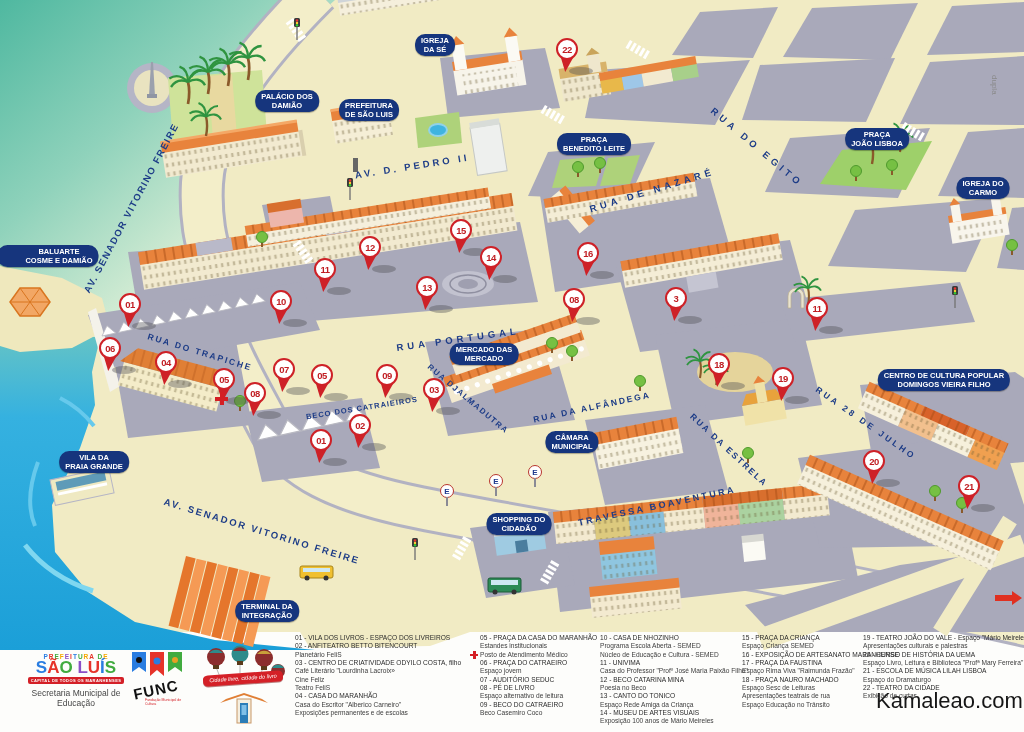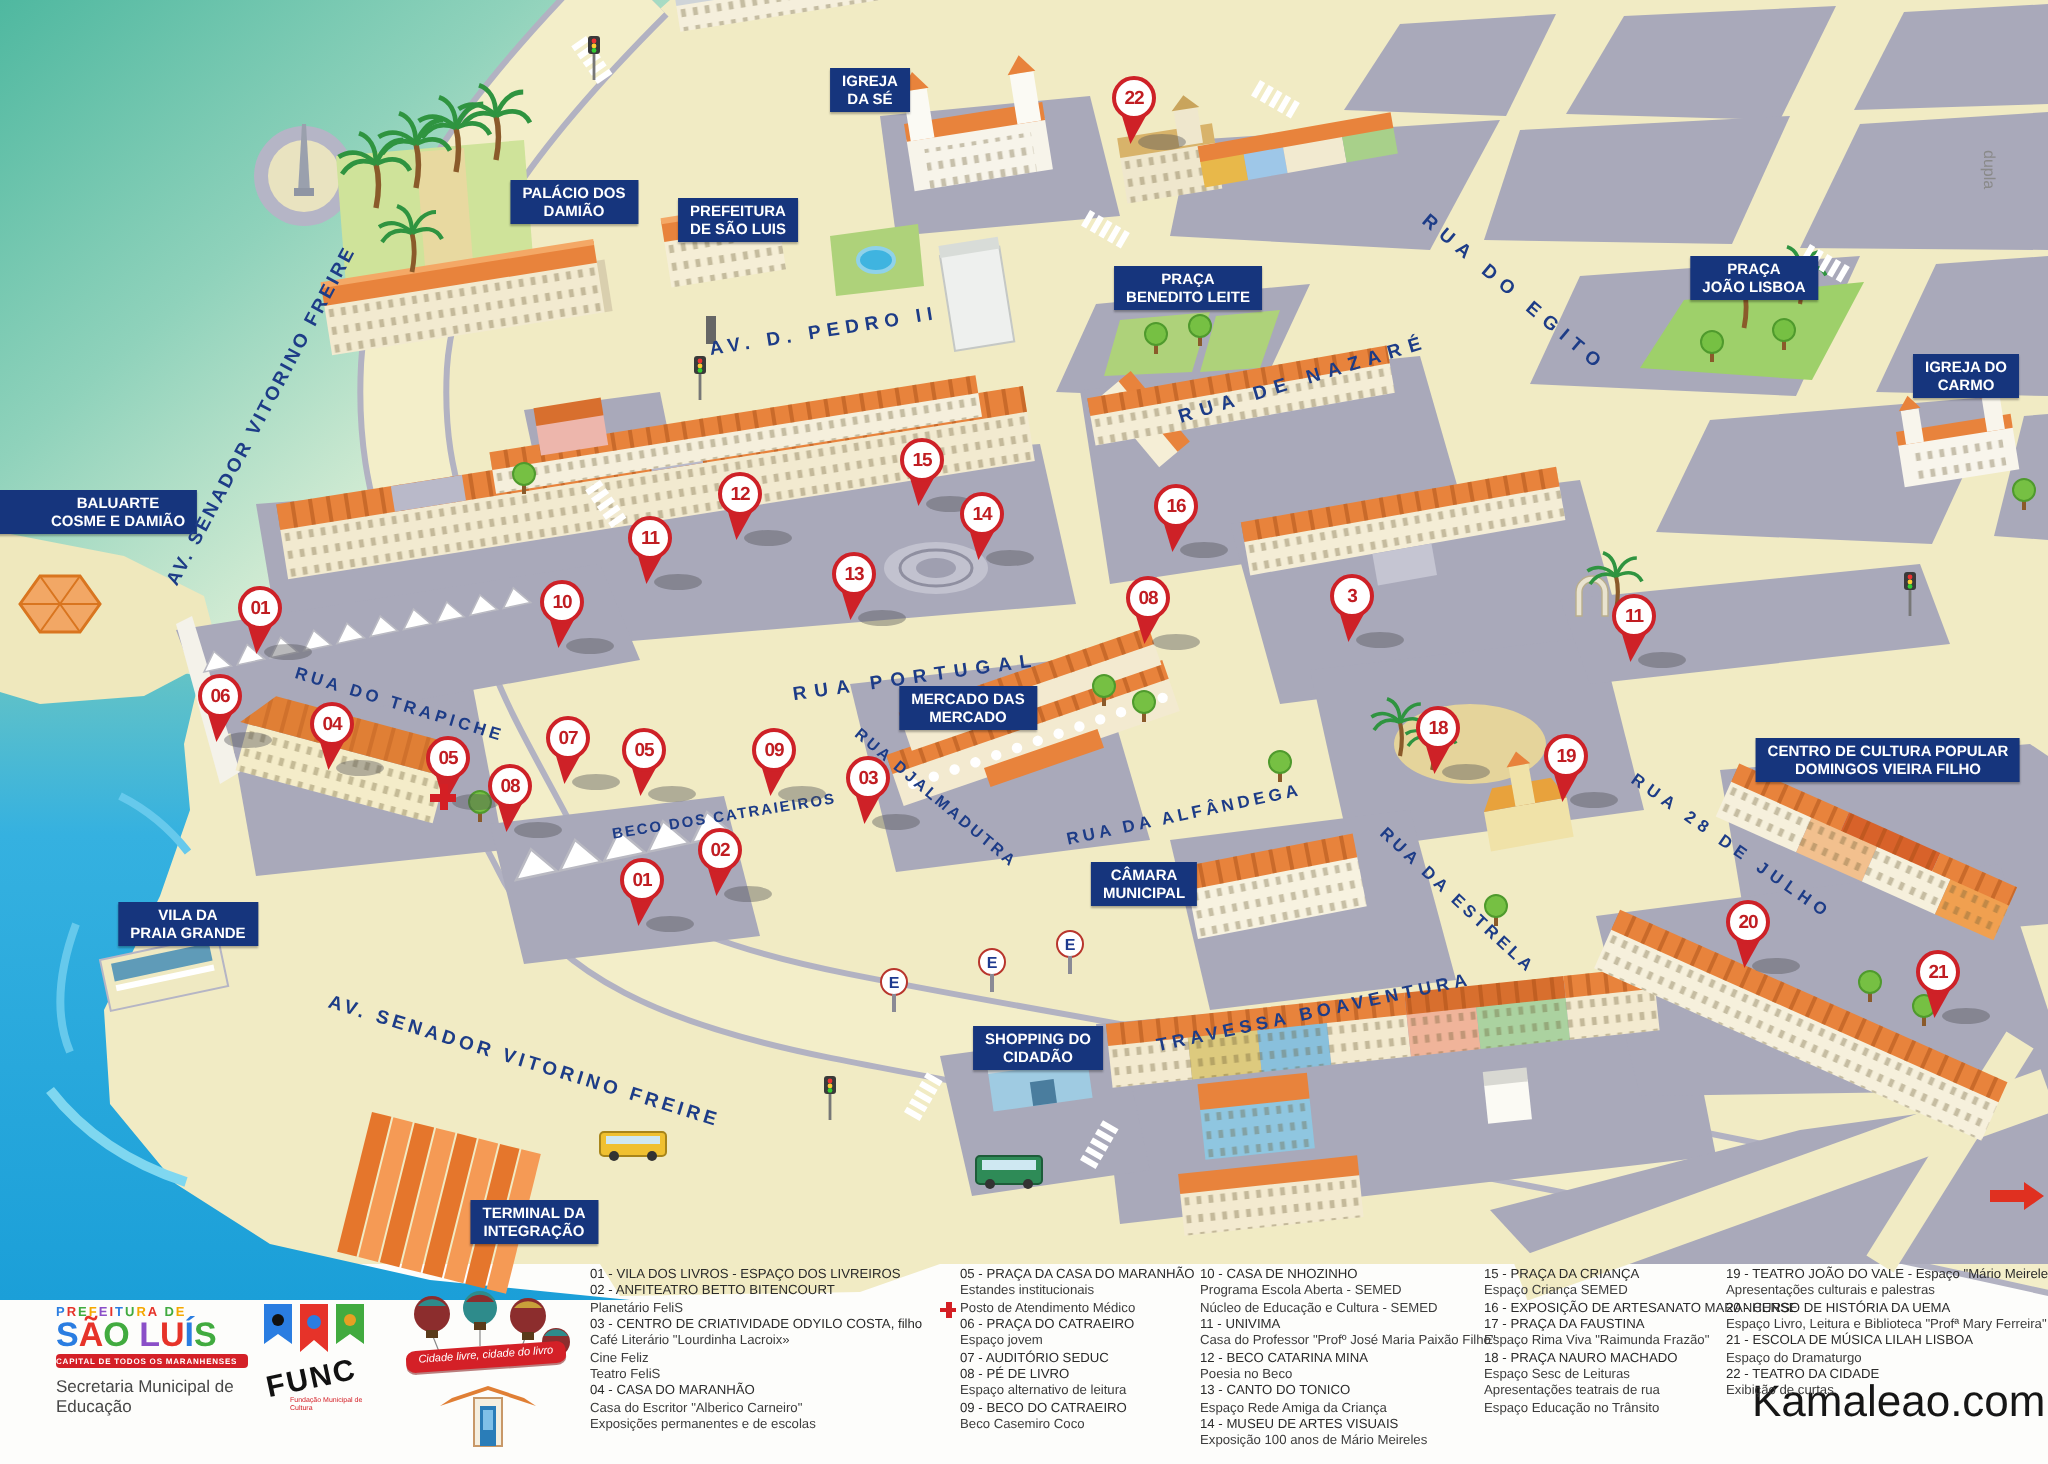--- a/index.html
+++ b/index.html
@@ -1,39 +1,39 @@
 <!DOCTYPE html>
 <html><head>
 <meta charset="utf-8">
 <style>
   html,body{margin:0;padding:0;background:#fdfdfb;}
   #stage{position:relative;width:1024px;height:732px;overflow:hidden;font-family:"Liberation Sans",sans-serif;}
   #art{position:absolute;left:0;top:0;}
-  .plabel{position:absolute;transform:translate(-50%,-50%);background:#16357d;color:#fff;font-weight:bold;font-size:7.5px;line-height:9px;text-align:center;padding:2px 6px;border-radius:0;white-space:nowrap;box-shadow:0 1px 1px rgba(0,0,0,.3);}
+  .plabel{position:absolute;transform:translate(-50%,-50%);background:#16357d;color:#fff;font-weight:bold;font-size:7.5px;line-height:9px;text-align:center;padding:2px 6px;border-radius:10px;white-space:nowrap;box-shadow:0 1px 1px rgba(0,0,0,.3);}
   .sname{position:absolute;color:#1d3c87;font-weight:bold;white-space:nowrap;}
   .pin{position:absolute;width:0;height:0;}
   .pin .shadow{position:absolute;left:2px;top:17px;width:24px;height:8px;background:rgba(80,80,85,.4);border-radius:50%;}
   .pin .tail{position:absolute;left:-6px;top:8px;width:12px;height:14px;background:#ce2127;clip-path:polygon(0 0,100% 0,35% 100%);}
   .pin .head{position:absolute;left:-11px;top:-12px;width:22px;height:22px;background:#fff;border:2.5px solid #ce2127;border-radius:50%;box-sizing:border-box;display:flex;align-items:center;justify-content:center;font-size:9.5px;font-weight:bold;color:#c01d22;letter-spacing:-0.5px;}
   .pin .cross{position:absolute;left:-9px;top:12px;width:13px;height:13px;}
   .pin .cross:before{content:"";position:absolute;left:4.5px;top:0;width:4px;height:13px;background:#d41f24;}
   .pin .cross:after{content:"";position:absolute;left:0;top:4.5px;width:13px;height:4px;background:#d41f24;}
   .em{position:absolute;transform:translate(-50%,-50%);width:14px;height:14px;border-radius:50%;background:#fff;border:1.5px solid #b8352c;color:#1e3a8f;font-weight:bold;font-size:8px;display:flex;align-items:center;justify-content:center;box-sizing:border-box;}
   .em:after{content:"";position:absolute;left:5px;top:12px;width:1.5px;height:9px;background:#8a8a95;}
   .dupla{position:absolute;left:999px;top:75px;color:#8a8a8a;font-size:8px;transform:rotate(90deg);transform-origin:left top;}
   
   .lcol{position:absolute;font-size:6.6px;line-height:8.35px;color:#3c3c3c;white-space:nowrap;}
   .lline.num{color:#2a2a2a;}
   .lline{position:relative;}
   .lline .rc{position:absolute;left:-10px;top:0px;width:8px;height:8px;}
   .lline .rc:before{content:"";position:absolute;left:3px;top:0;width:2.5px;height:8px;background:#d41f24;}
   .lline .rc:after{content:"";position:absolute;left:0;top:3px;width:8px;height:2.5px;background:#d41f24;}
   .website{position:absolute;left:876px;top:688px;font-size:22px;color:#161616;text-align:right;}
   
-  .logo-pref{position:absolute;left:28px;top:653px;width:96px;}
+  .logo-pref{position:absolute;left:28px;top:653px;width:96px;text-align:center;}
   .lp1{font-size:6.5px;font-weight:bold;letter-spacing:1px;}
   .lp2{font-size:17px;font-weight:bold;letter-spacing:0;line-height:16px;}
   .lp3{background:#d42027;color:#fff;font-size:4px;font-weight:bold;border-radius:2px;padding:1px 0;margin-top:1px;letter-spacing:.4px;}
   .lp4{color:#474747;font-size:8.5px;line-height:10px;margin-top:4px;}
   .logo-func{position:absolute;left:130px;top:652px;width:62px;height:56px;}
   .func-txt{position:absolute;left:3px;top:29px;font-size:15px;font-weight:bold;color:#111;transform:rotate(-12deg);letter-spacing:1px;}
   .func-sub{position:absolute;left:15px;top:46px;font-size:3.5px;color:#d42027;}
   .logo-bal{position:absolute;left:200px;top:643px;width:90px;height:86px;}
   .bal-banner{position:absolute;left:3px;top:30px;width:80px;height:11px;background:#d42027;border-radius:5px/4px;color:#fff;font-size:5.5px;font-style:italic;text-align:center;line-height:11px;transform:rotate(-4deg);box-shadow:0 1px 0 rgba(120,0,0,.5);}
 </style>

